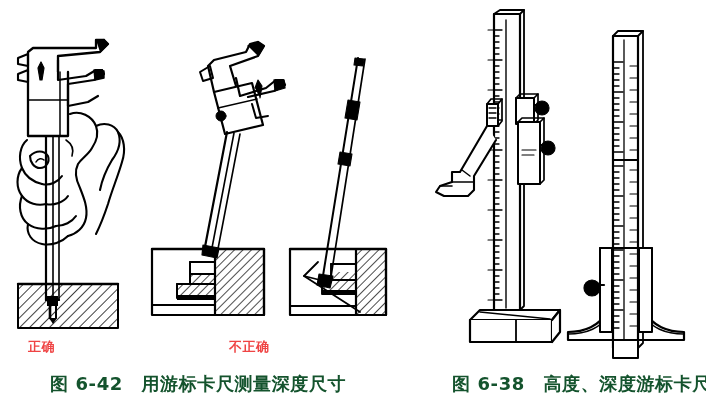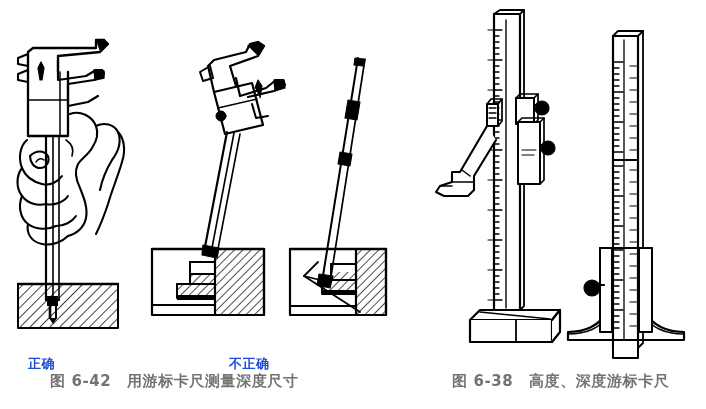--- a/index.html
+++ b/index.html
@@ -29,31 +29,30 @@
     height: 360px;
   }
   .figure-area svg {
     display: block;
   }
   .label {
     position: absolute;
     font-family: Liberation Serif, serif;
     font-size: 13px;
     font-weight: 700;
-    color: #1d4ed8;
+    color: #ef4444;
     white-space: nowrap;
     letter-spacing: 0.5px;
-    margin-top: 17px;
   }
   .caption {
     position: absolute;
     font-family: "DejaVu Sans", "Liberation Sans", sans-serif;
-    font-size: 15px;
+    font-size: 18px;
     font-weight: 700;
-    color: #737373;
+    color: #14532d;
     white-space: nowrap;
     letter-spacing: 0.6px;
   }
   .lbl-correct   { left: 28px;  top: 338px; }
   .lbl-incorrect { left: 229px; top: 338px; }
   .cap-left  { left: 50px;  top: 372px; }
   .cap-right { left: 452px; top: 372px; }
 </style>
 </head>
 <body>

